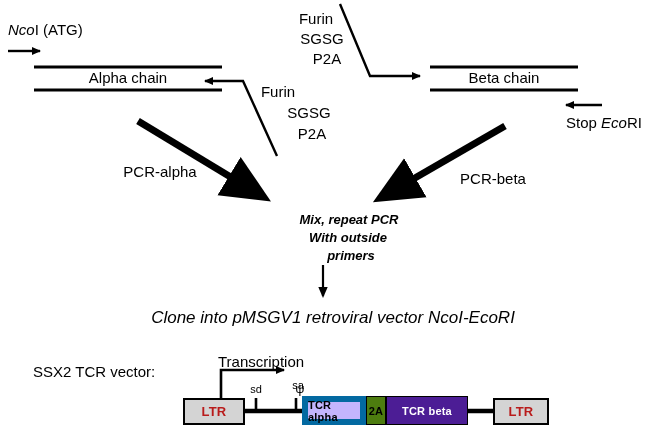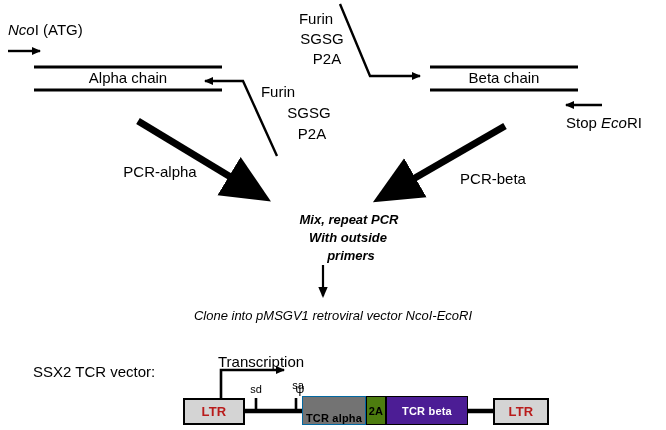--- a/index.html
+++ b/index.html
@@ -46,25 +46,24 @@
     justify-content: center;
     font-weight: bold;
     letter-spacing: 0.2px;
   }
   .ltr-box {
     background: #d4d4d4;
     color: #b91c1c;
     font-size: 13px;
   }
   .alpha-box {
-    background: #737373;
+    background: #c4b5fd;
     color: #000;
     font-size: 11px;
-    border: 1px solid #0369a1;
-    align-items: flex-end;
+    border: 6px solid #0369a1;
   }
   .twoa-box {
     background: #4d7c0f;
     color: #000;
     font-size: 11px;
     border: 1px solid #000;
   }
   .beta-box {
     background: #4c1d95;
     color: #ffffff;
@@ -164,21 +163,21 @@
   <div class="lbl t15 ctr" style="left:312px; top:126px;">P2A</div>
 
   <div class="lbl t15 ctr" style="left:160px; top:164px;">PCR-alpha</div>
 
   <div class="lbl t15 ctr" style="left:493px; top:171px;">PCR-beta</div>
 
   <div class="lbl t13 bolditalic ctr" style="left:323px; top:213px;">Mix, repeat PCR</div>
   <div class="lbl t13 bolditalic ctr" style="left:322px; top:231px;">With outside</div>
   <div class="lbl t13 bolditalic ctr" style="left:325px; top:249px;">primers</div>
 
-  <div class="lbl t17 ital ctr" style="left:333px; top:309px; font-size:13px;">Clone into pMSGV1 retroviral vector NcoI-EcoRI</div>
+  <div class="lbl t17 ital ctr" style="left:333px; top:309px; font-size:17px;">Clone into pMSGV1 retroviral vector NcoI-EcoRI</div>
 
   <div class="lbl t15" style="left:33px; top:364px;">SSX2 TCR vector:</div>
 
   <div class="lbl t15" style="left:218px; top:354px;">Transcription</div>
 
   <div class="lbl t11 ctr" style="left:256px; top:384px;">sd</div>
   <div class="lbl t13 ctr" style="left:274px; top:382px;">ψ</div>
   <div class="lbl t11 ctr" style="left:298px; top:380px;">sa</div>
 
   <div class="vbox ltr-box" style="left:183px; top:398px; width:62px; height:27px;">

